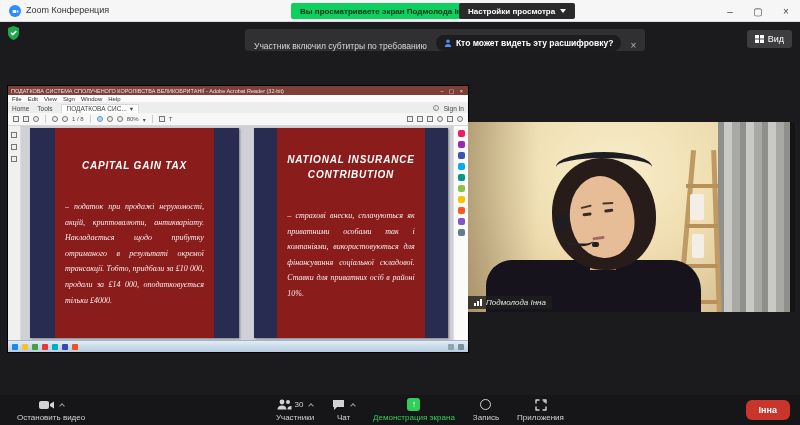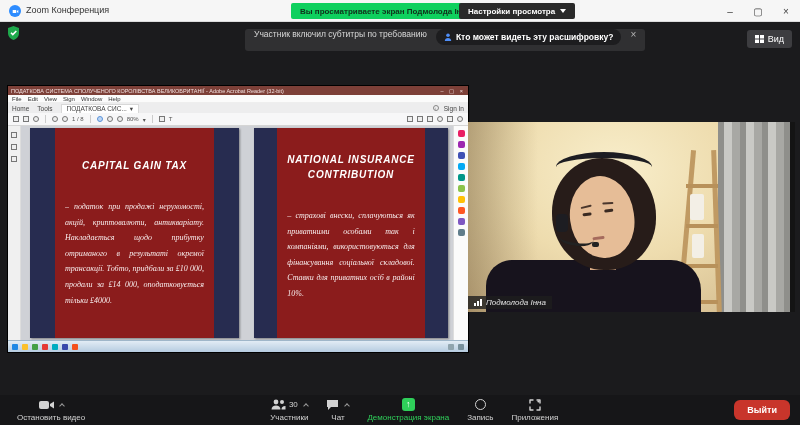--- a/index.html
+++ b/index.html
@@ -25,21 +25,21 @@
                  font-size:10px; color:#444; }
 
   
   .meeting { position:absolute; top:22px; left:0; right:0; bottom:30px; background:#1b1b1d; }
   .shield { position:absolute; left:7px; top:4px; }
   .view-btn { position:absolute; right:8px; top:8px; height:18px; background:#3d3d40;
               border-radius:3px; color:#fff; font-size:9px; display:flex; align-items:center;
               gap:4px; padding:0 8px; cursor:pointer; }
 
   .notif { position:absolute; left:245px; top:7px; height:22px; background:#303032;
-           border-radius:3px; display:flex; align-items:flex-start; gap:9px; padding:0 9px; }
+           border-radius:3px; display:flex; align-items:flex-end; gap:9px; padding:0 9px; }
   .notif-text { font-size:8.5px; color:#d8d8d8; }
   .notif-btn { height:16px; background:#1d1d1f; border-radius:9px; display:flex; align-items:center;
                gap:4px; padding:0 8px; cursor:pointer; }
   .notif-btn span { font-size:8.5px; font-weight:bold; color:#fff; }
   .notif-x { color:#b5b5b5; font-size:10px; cursor:pointer; }
 
   
   .share { position:absolute; left:8px; top:64px; width:460px; height:266px; background:#fff;
            box-shadow:0 0 0 1px #000; }
   .acr-title { height:9px; background:#7d4038; color:#f0dede; font-size:5.5px; display:flex;
@@ -417,15 +417,15 @@
         <svg width="12" height="12" viewBox="0 0 12 12">
           <path class="st" d="M1 4V1h3M8 1h3v3M11 8v3H8M4 11H1V8"></path>
           <circle class="fl" cx="9.5" cy="2.5" r="1.1"></circle>
         </svg>
       </div>
       <span class="lbl">Приложения</span>
     </div>
 
     <span class="spacer"></span>
 
-    <button class="leave-btn">Выйти</button>
+    <button class="leave-btn">Інна</button>
   </div>
 </div>
 
 </body></html>

